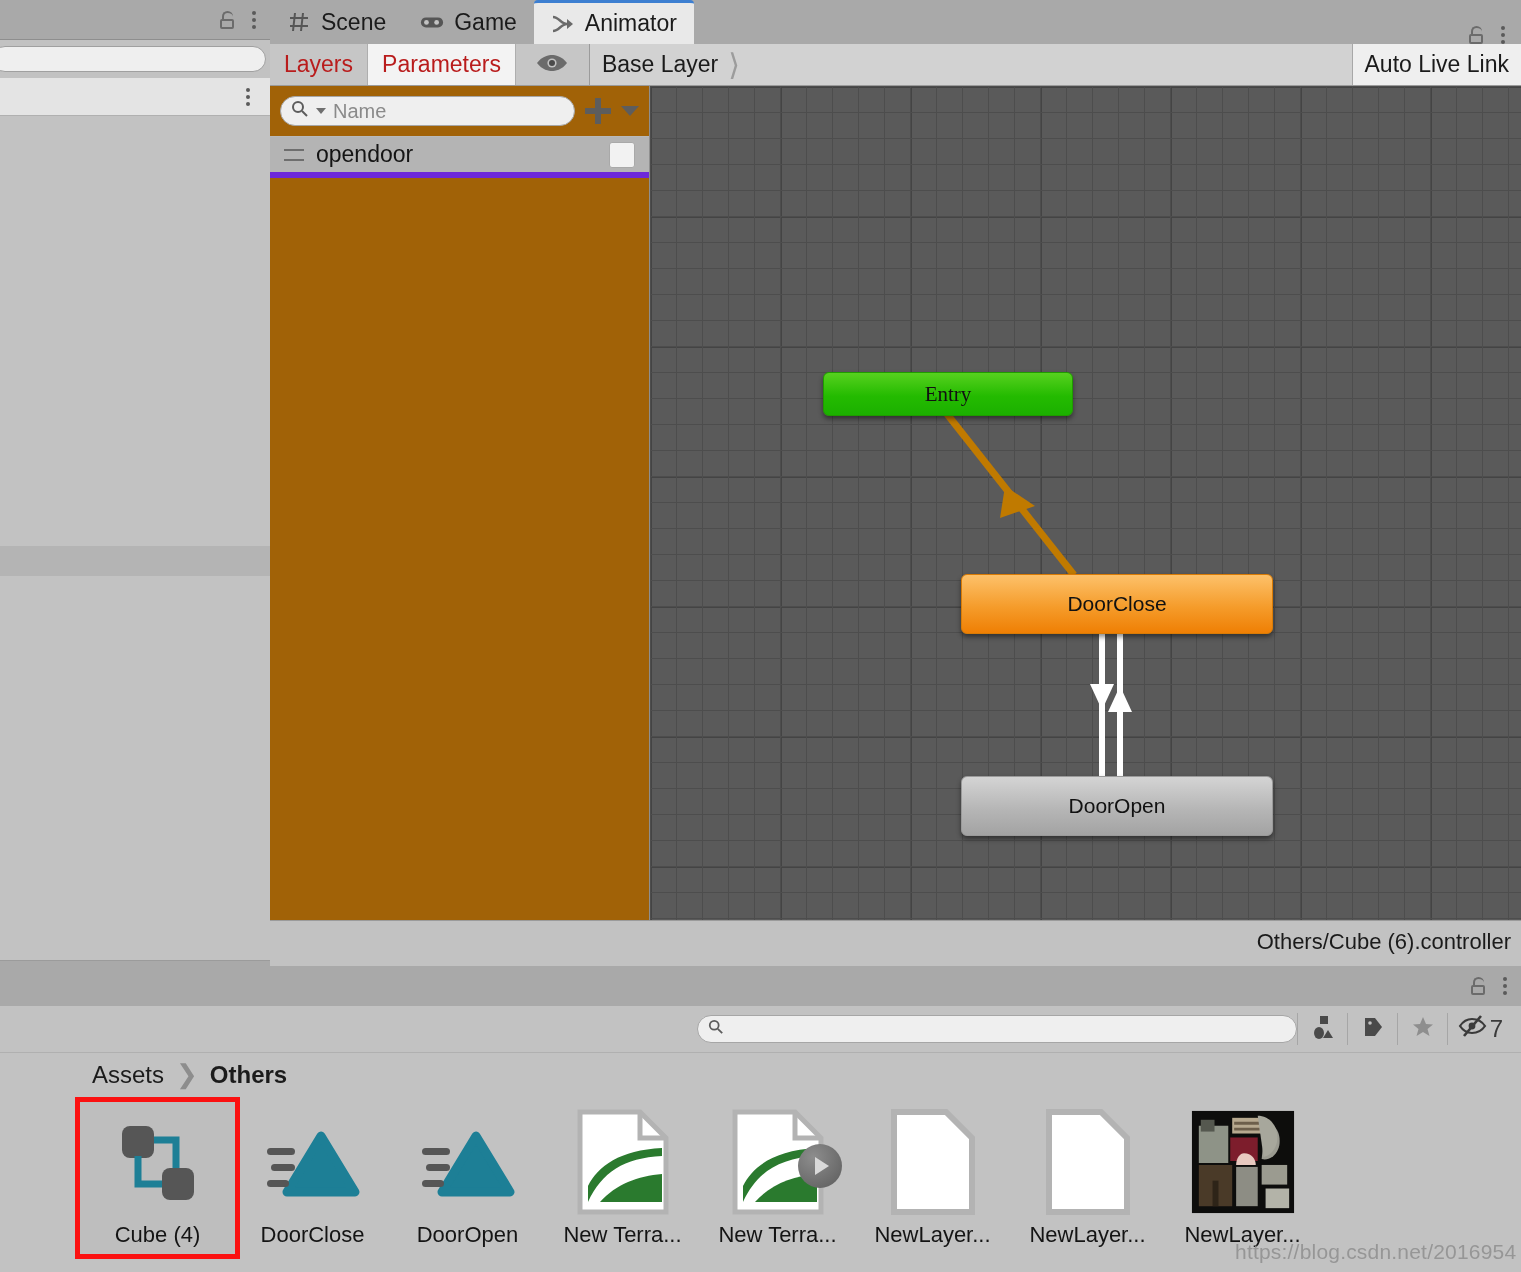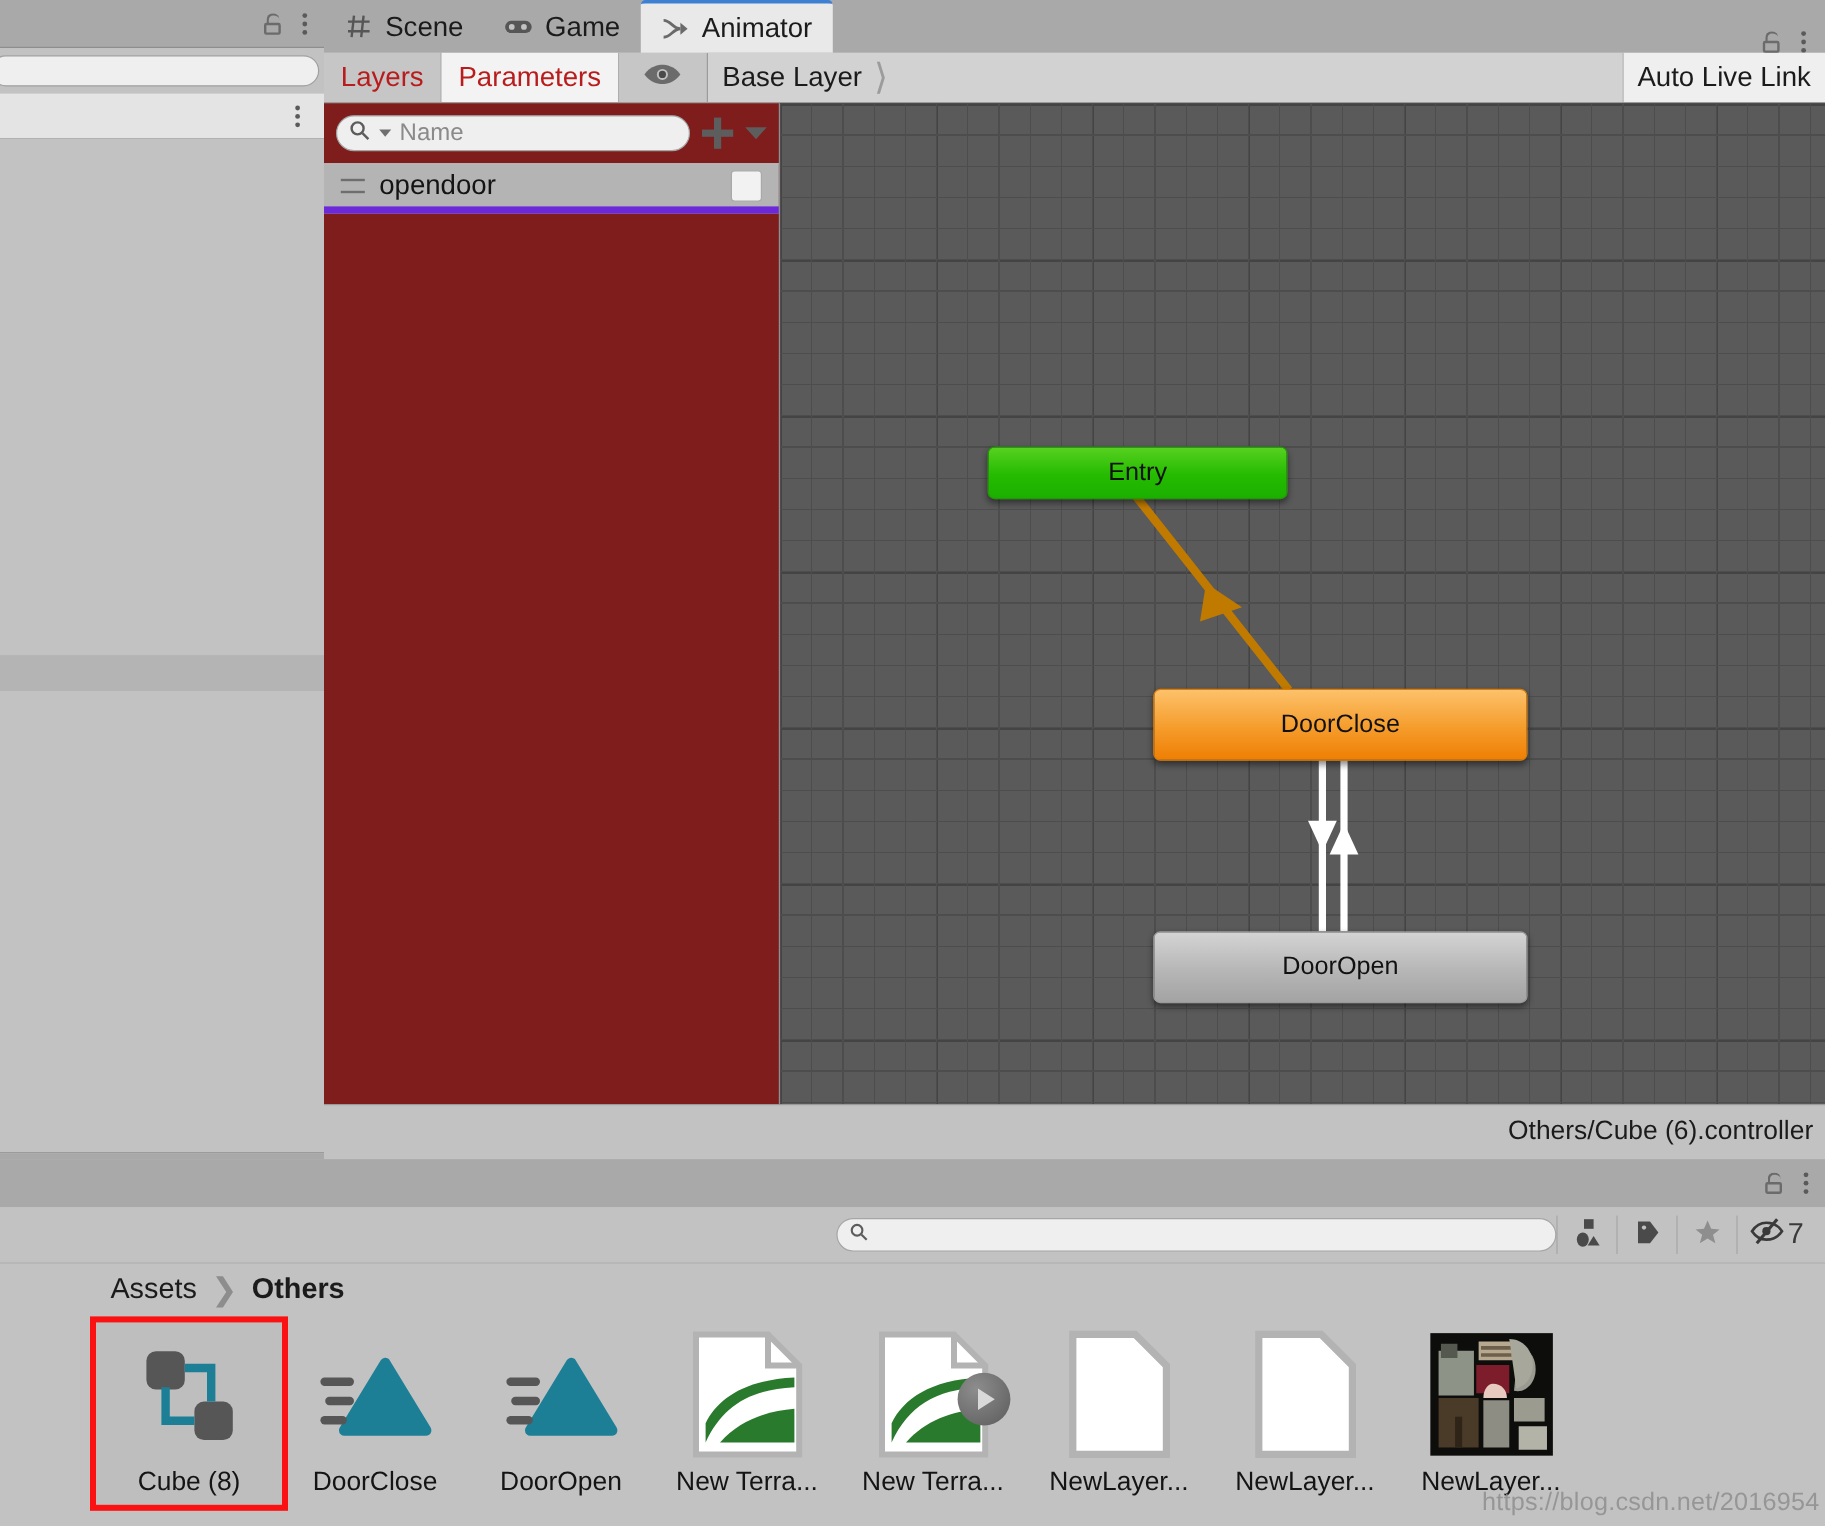--- a/index.html
+++ b/index.html
@@ -44,21 +44,21 @@
 
   .subbar { height: 42px; background: #c2c2c2; display: flex; align-items: stretch; border-bottom: 1px solid #9b9b9b; }
   .subtab { display: flex; align-items: center; padding: 0 14px; font-size: 23px; color: #b91c1c; background: #c6c6c6; border-right: 1px solid #aeaeae;}
   .subtab.on { background: #f3f3f3; }
   .eye-cell { width: 74px; display: flex; align-items: center; justify-content: center; background: #c6c6c6; border-right: 1px solid #9b9b9b;}
   .baselayer { flex: 1; display: flex; align-items: center; padding-left: 12px; background: #d2d2d2; font-size: 23px; color: #1b1b1b; position: relative;}
   .crumb-arrow { margin-left: 10px; color: #9c9c9c; font-size: 30px; line-height: 0.8; }
   .livelink { background: #efefef; border-left: 1px solid #a8a8a8; display: flex; align-items: center; padding: 0 12px; font-size: 23px; color: #1b1b1b; }
 
   .panes { display: flex; height: 834px; }
-  .params { width: 380px; background: #7f1d1d; border-right: 1px solid #8f8f8f; }
+  .params { width: 380px; background: #a16207; border-right: 1px solid #8f8f8f; }
   .params-bar { height: 50px; display: flex; align-items: center; gap: 10px; padding: 0 10px; }
   .search-pill { flex: 1; height: 30px; background: #efefef; border: 1px solid #a6a6a6; border-radius: 15px; display: flex; align-items: center; gap: 7px; padding: 0 10px; }
   .search-pill .ph { color: #8a8a8a; font-size: 20px; }
   .plus { width: 26px; height: 26px; position: relative; }
   .plus::before, .plus::after { content: ""; position: absolute; background: #5d5d5d; }
   .plus::before { left: 0; top: 10px; width: 26px; height: 6px; }
   .plus::after { top: 0; left: 10px; width: 6px; height: 26px; }
   .caret { width: 0; height: 0; border-left: 9px solid transparent; border-right: 9px solid transparent; border-top: 10px solid #5d5d5d; }
   .param-row { height: 42px; background: #b4b4b4; display: flex; align-items: center; padding: 0 14px; gap: 12px; border-top: 1px solid #b9b9b9; border-bottom: 6px solid #6d28d9;}
   .grip { width: 20px; height: 12px; display: flex; flex-direction: column; justify-content: space-between; }
@@ -69,21 +69,21 @@
   .graph { flex: 1; position: relative; background:
       repeating-linear-gradient(to right, #4d4d4d 0 1px, transparent 1px 26px),
       repeating-linear-gradient(to bottom, #4d4d4d 0 1px, transparent 1px 26px),
       repeating-linear-gradient(to right, #444 0 2px, transparent 2px 130px),
       repeating-linear-gradient(to bottom, #444 0 2px, transparent 2px 130px),
       #5a5a5a;
       overflow: hidden; }
 
   .node { position: absolute; border-radius: 6px; display: flex; align-items: center; justify-content: center;
           font-size: 21px; color: #111; box-shadow: 0 3px 5px rgba(0,0,0,.45); }
-  .node.entry { background: linear-gradient(to bottom, #57d11f 0%, #24bb00 55%, #1bb000 100%); border: 1px solid #1f9b00; }
+  .node.entry { background: linear-gradient(to bottom, #57d11f 0%, #24bb00 55%, #1bb000 100%); border: 1px solid #1f9b00; font-family: Liberation Serif, serif; }
   .node.orange { background: linear-gradient(to bottom, #fdc16a 0%, #f59c2b 55%, #ef7f04 100%); border: 1px solid #d97b05; }
   .node.grey { background: linear-gradient(to bottom, #d4d4d4 0%, #b6b6b6 55%, #a3a3a3 100%); border: 1px solid #9a9a9a; }
 
   .statusbar { height: 42px; background: #c2c2c2; display: flex; align-items: center; justify-content: flex-end; padding-right: 10px; font-size: 22px; color: #1b1b1b; border-top: 1px solid #9b9b9b;}
 
   
   .proj { position: absolute; left: 0; top: 966px; width: 1521px; height: 306px; background: #c2c2c2; }
   .proj-head { height: 40px; background: #a9a9a9; display: flex; align-items: center; justify-content: flex-end; gap: 10px; padding-right: 8px; }
   .proj-tool { height: 46px; background: #c2c2c2; display: flex; align-items: center; justify-content: flex-end; padding: 0 8px; gap: 0; }
   .proj-search { width: 600px; height: 28px; background: #efefef; border: 1px solid #a6a6a6; border-radius: 14px; display: flex; align-items: center; padding: 0 10px; }
@@ -345,21 +345,21 @@
 
       <div class="asset selected">
         <div class="thumb">
           <svg width="100" height="100" viewBox="0 0 100 100">
             <rect x="14" y="14" width="32" height="32" rx="8" fill="#565656"></rect>
             <rect x="54" y="56" width="32" height="32" rx="8" fill="#565656"></rect>
             <path d="M46 28h22v28" stroke="#1d7f96" stroke-width="7" fill="none"></path>
             <path d="M54 72H30V44" stroke="#1d7f96" stroke-width="7" fill="none"></path>
           </svg>
         </div>
-        <div class="alabel">Cube (8)</div>
+        <div class="alabel">Cube (4)</div>
       </div>
 
       <div class="asset">
         <div class="thumb">
           <svg width="100" height="100" viewBox="0 0 100 100">
             <path d="M58 24 L92 80 H24 Z" fill="#1d7f96" stroke="#1d7f96" stroke-width="9" stroke-linejoin="round"></path>
             <g fill="#565656">
               <rect x="4" y="36" width="28" height="7" rx="3.5"></rect>
               <rect x="8" y="52" width="24" height="7" rx="3.5"></rect>
               <rect x="4" y="68" width="22" height="7" rx="3.5"></rect>

